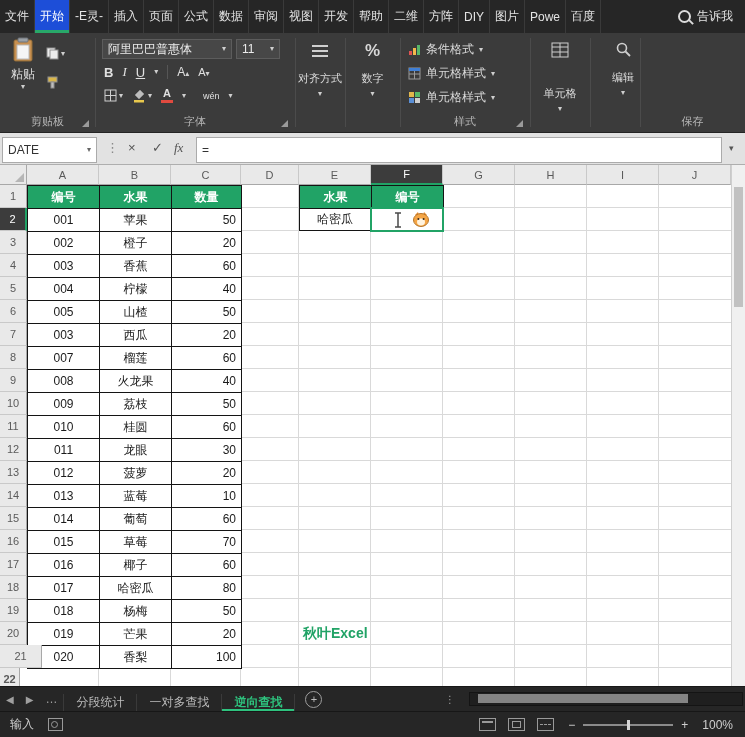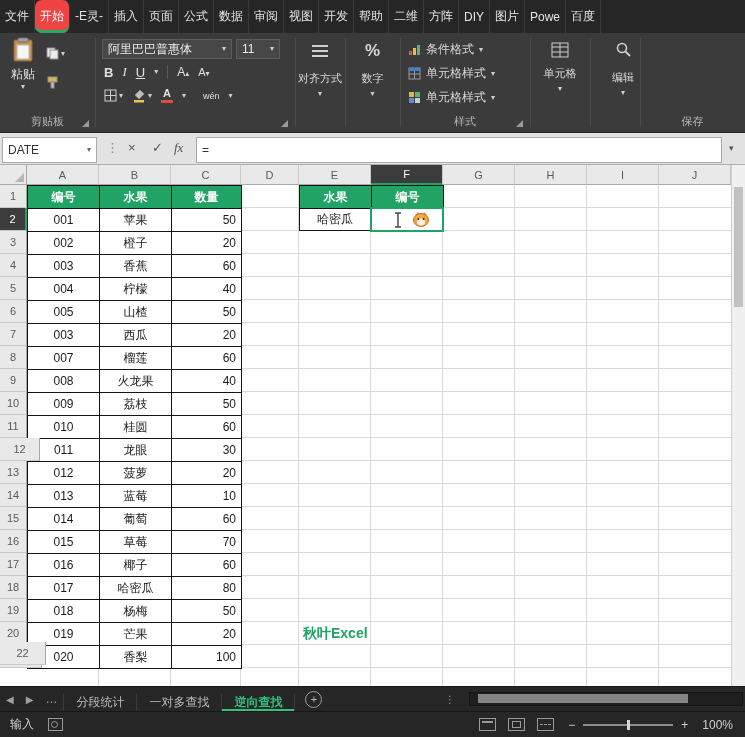--- a/index.html
+++ b/index.html
@@ -5,21 +5,21 @@
   html,body{margin:0;padding:0;}
   body{width:745px;height:737px;position:relative;overflow:hidden;background:#262626;
        font-family:"Liberation Sans","DejaVu Sans",sans-serif;-webkit-font-smoothing:antialiased;}
   .abs{position:absolute;}
 
   
   #tabbar{left:0;top:0;width:745px;height:33px;background:#262626;display:flex;align-items:stretch;}
   #tab-strip{display:flex;align-items:stretch;}
   .rtab{padding:0 5px;display:flex;align-items:center;font-size:12px;color:#e3e3e3;
         border-right:1px solid #3a3a3a;white-space:nowrap;cursor:default;}
-  .rtab.sel{background:#ef4444;color:#fff;box-shadow:inset 0 -3px 0 #28a869;border-radius:7px;}
+  .rtab.sel{background:#1d4ed8;color:#fff;box-shadow:inset 0 -3px 0 #28a869;}
   .tellme{margin-left:auto;display:flex;align-items:center;gap:6px;color:#e3e3e3;font-size:12px;padding-right:12px;}
   .mag{width:9px;height:9px;border:2px solid #dcdcdc;border-radius:50%;position:relative;flex:none;}
   .mag::after{content:"";position:absolute;width:6px;height:2px;background:#dcdcdc;transform:rotate(45deg);right:-5px;bottom:-2px;}
 
   
   #ribbon{left:0;top:33px;width:745px;height:99px;background:#3b3b3b;border-bottom:1px solid #242424;}
   .gsep{position:absolute;top:5px;bottom:5px;width:1px;background:#4b4b4b;}
   .glabel{position:absolute;bottom:3px;font-size:11px;color:#b5b5b5;text-align:center;}
   .launcher{position:absolute;bottom:5px;width:0;height:0;border-left:7px solid transparent;border-bottom:7px solid #9a9a9a;}
   .chev{font-size:8px;color:#cfcfcf;line-height:1;}
@@ -115,20 +115,24 @@
       <div class="rtab">视图</div>
       <div class="rtab">开发</div>
       <div class="rtab">帮助</div>
       <div class="rtab">二维</div>
       <div class="rtab">方阵</div>
       <div class="rtab">DIY</div>
       <div class="rtab">图片</div>
       <div class="rtab">Powe</div>
       <div class="rtab">百度</div>
     </div>
+  <div class="tellme">
+    <span class="mag"></span>
+    <span>告诉我</span>
+  </div>
 </div>
 
 <div id="ribbon" class="abs">
 
   <div class="ribbon-big" style="left:4px;top:4px;width:38px;">
     <svg width="22" height="26" viewBox="0 0 22 26">
       <rect x="2" y="3" width="18" height="21" rx="1.5" fill="#c89050" stroke="#8f6a37"></rect>
       <rect x="6" y="1" width="10" height="4" rx="1" fill="#9aa0a6" stroke="#6f7378"></rect>
       <rect x="5" y="8" width="12" height="14" fill="#f5f5f5" stroke="#b9b9b9"></rect>
     </svg>
@@ -185,20 +189,21 @@
         <span class="chev">▾</span>
       </span>
     <span class="fontcolor">
       <span style="font-size:11px;font-weight:bold;">A</span>
       <span class="bar"></span>
     </span>
       <span class="chev">▾</span>
     <span class="wen">wén</span>
     <span class="chev">▾</span>
   </div>
+  <div class="glabel" style="left:95px;width:200px;">字体</div>
   <div class="launcher" style="left:281px;"></div>
   <div class="gsep" style="left:295px;"></div>
 
   <div class="abs" style="left:295px;top:0;width:50px;text-align:center;">
     <div class="align-lines" style="margin:12px auto 0;"></div>
     <div class="rlabel" style="font-size:11px;margin-top:14px;">对齐方式</div>
     <div class="chev" style="margin-top:4px;">▾</div>
   </div>
   <div class="gsep" style="left:345px;"></div>
 
@@ -239,21 +244,21 @@
   </div>
   <div class="glabel" style="left:400px;width:130px;">样式</div>
   <div class="launcher" style="left:516px;"></div>
   <div class="gsep" style="left:530px;"></div>
 
   <div class="abs" style="left:530px;top:0;width:60px;text-align:center;">
     <svg width="18" height="16" viewBox="0 0 18 16" style="margin-top:9px;">
       <rect x="1" y="1" width="16" height="14" fill="none" stroke="#cfcfcf"></rect>
       <path d="M1 5h16M1 10h16M9 1v14" stroke="#cfcfcf"></path>
     </svg>
-    <div class="rlabel" style="font-size:11px;margin-top:4px;">单元格</div>
+    <div class="rlabel" style="font-size:11px;margin-top:24px;">单元格</div>
     <div class="chev" style="margin-top:4px;">▾</div>
   </div>
   <div class="gsep" style="left:590px;"></div>
 
   <div class="abs" style="left:590px;top:0;width:50px;text-align:center;padding-left:8px;">
     <svg width="17" height="17" viewBox="0 0 17 17" style="margin-top:8px;">
       <circle cx="7" cy="7" r="4.5" fill="none" stroke="#cfcfcf" stroke-width="1.6"></circle>
       <path d="M10.5 10.5 L15 15" stroke="#cfcfcf" stroke-width="1.8"></path>
     </svg>
     <div class="rlabel" style="font-size:11px;margin-top:8px;">编辑</div>
@@ -318,41 +323,41 @@
       <div class="row-header" style="left: 0px; top: 158px; width: 27px; height: 23px;">7</div>
       <div class="hline" style="top: 180px;"></div>
       <div class="row-header" style="left: 0px; top: 181px; width: 27px; height: 23px;">8</div>
       <div class="hline" style="top: 203px;"></div>
       <div class="row-header" style="left: 0px; top: 204px; width: 27px; height: 23px;">9</div>
       <div class="hline" style="top: 226px;"></div>
       <div class="row-header" style="left: 0px; top: 227px; width: 27px; height: 23px;">10</div>
       <div class="hline" style="top: 249px;"></div>
       <div class="row-header" style="left: 0px; top: 250px; width: 27px; height: 23px;">11</div>
       <div class="hline" style="top: 272px;"></div>
-      <div class="row-header" style="left: 0px; top: 273px; width: 40px; height: 23px;">12</div>
+      <div class="row-header" style="left: 0px; top: 273px; width: 27px; height: 23px;">12</div>
       <div class="hline" style="top: 295px;"></div>
       <div class="row-header" style="left: 0px; top: 296px; width: 27px; height: 23px;">13</div>
       <div class="hline" style="top: 318px;"></div>
       <div class="row-header" style="left: 0px; top: 319px; width: 27px; height: 23px;">14</div>
       <div class="hline" style="top: 341px;"></div>
       <div class="row-header" style="left: 0px; top: 342px; width: 27px; height: 23px;">15</div>
       <div class="hline" style="top: 364px;"></div>
       <div class="row-header" style="left: 0px; top: 365px; width: 27px; height: 23px;">16</div>
       <div class="hline" style="top: 387px;"></div>
       <div class="row-header" style="left: 0px; top: 388px; width: 27px; height: 23px;">17</div>
       <div class="hline" style="top: 410px;"></div>
       <div class="row-header" style="left: 0px; top: 411px; width: 27px; height: 23px;">18</div>
       <div class="hline" style="top: 433px;"></div>
       <div class="row-header" style="left: 0px; top: 434px; width: 27px; height: 23px;">19</div>
       <div class="hline" style="top: 456px;"></div>
       <div class="row-header" style="left: 0px; top: 457px; width: 27px; height: 23px;">20</div>
       <div class="hline" style="top: 479px;"></div>
       <div class="row-header" style="left: 0px; top: 480px; width: 42px; height: 23px;">21</div>
       <div class="hline" style="top: 502px;"></div>
-      <div class="row-header" style="left: 0px; top: 477px; width: 46px; height: 23px;">22</div>
+      <div class="row-header" style="left: 0px; top: 503px; width: 20px; height: 23px; font-weight: bold;">22</div>
     </div>
   <div id="data-table">
       <div class="dt-cell dt-head">编号</div>
       <div class="dt-cell dt-head">水果</div>
       <div class="dt-cell dt-head">数量</div>
       <div class="dt-cell">001</div>
       <div class="dt-cell">苹果</div>
       <div class="dt-cell num">50</div>
       <div class="dt-cell">002</div>
       <div class="dt-cell">橙子</div>

